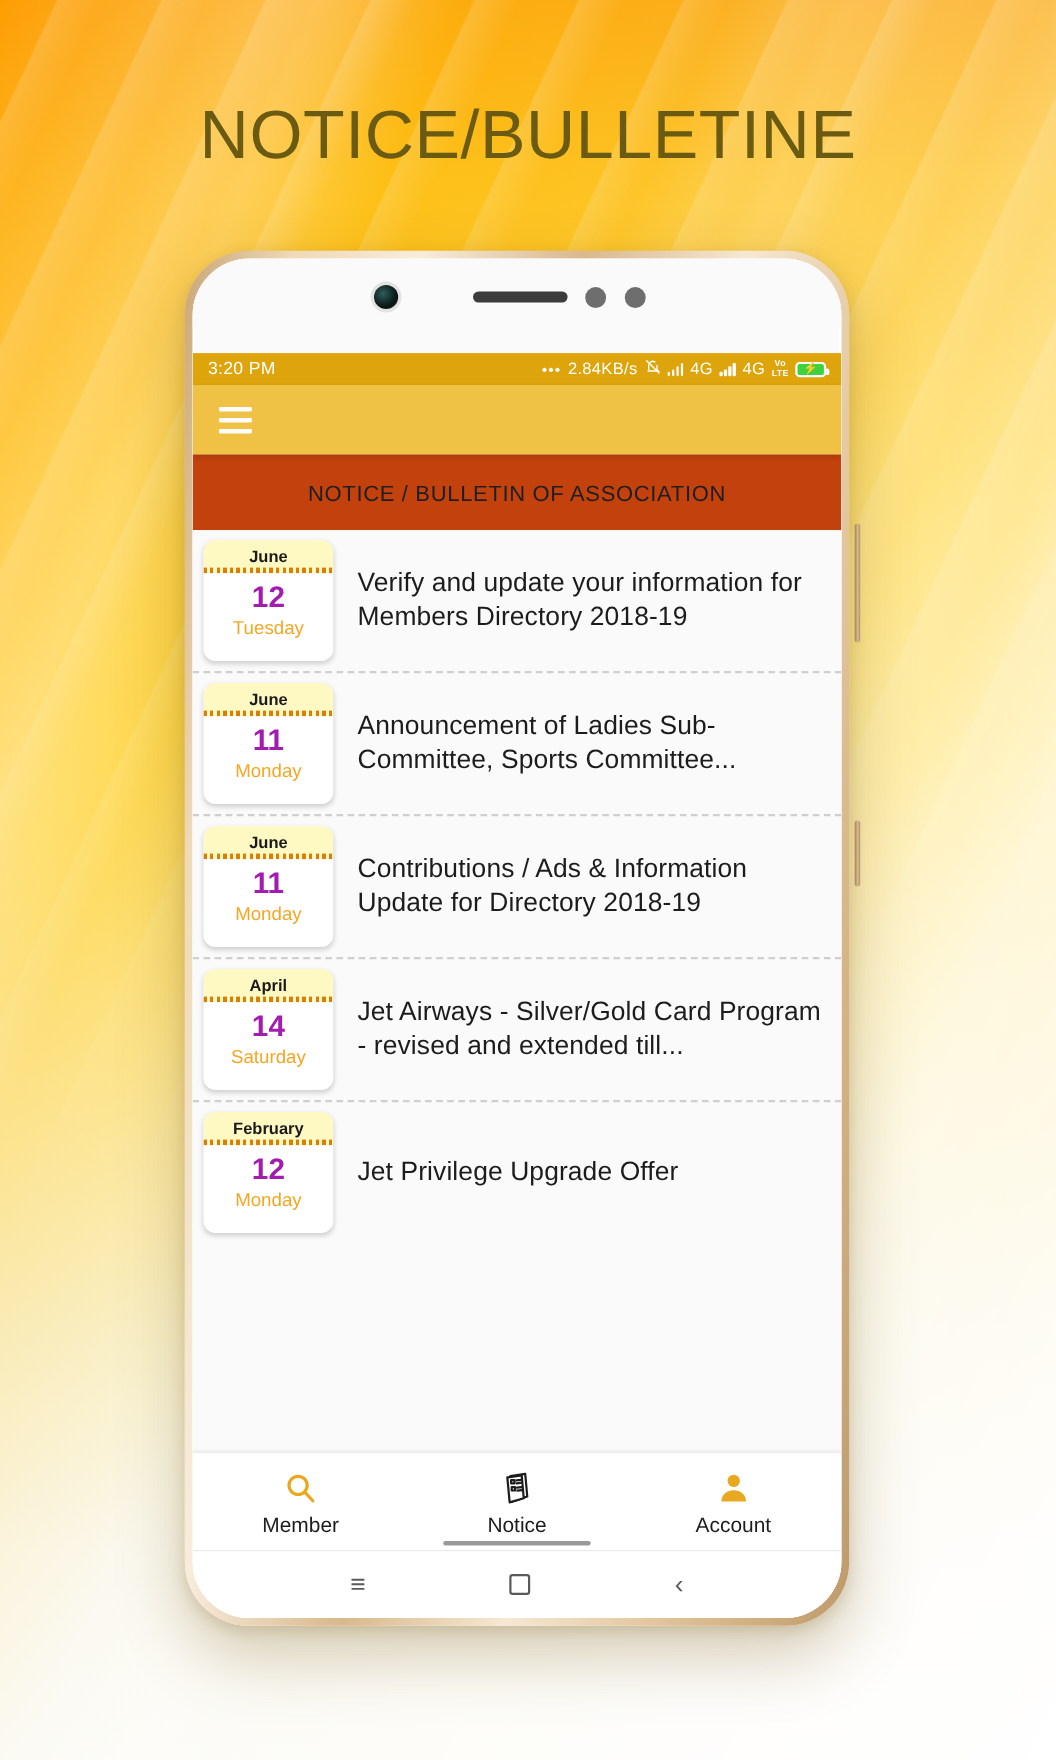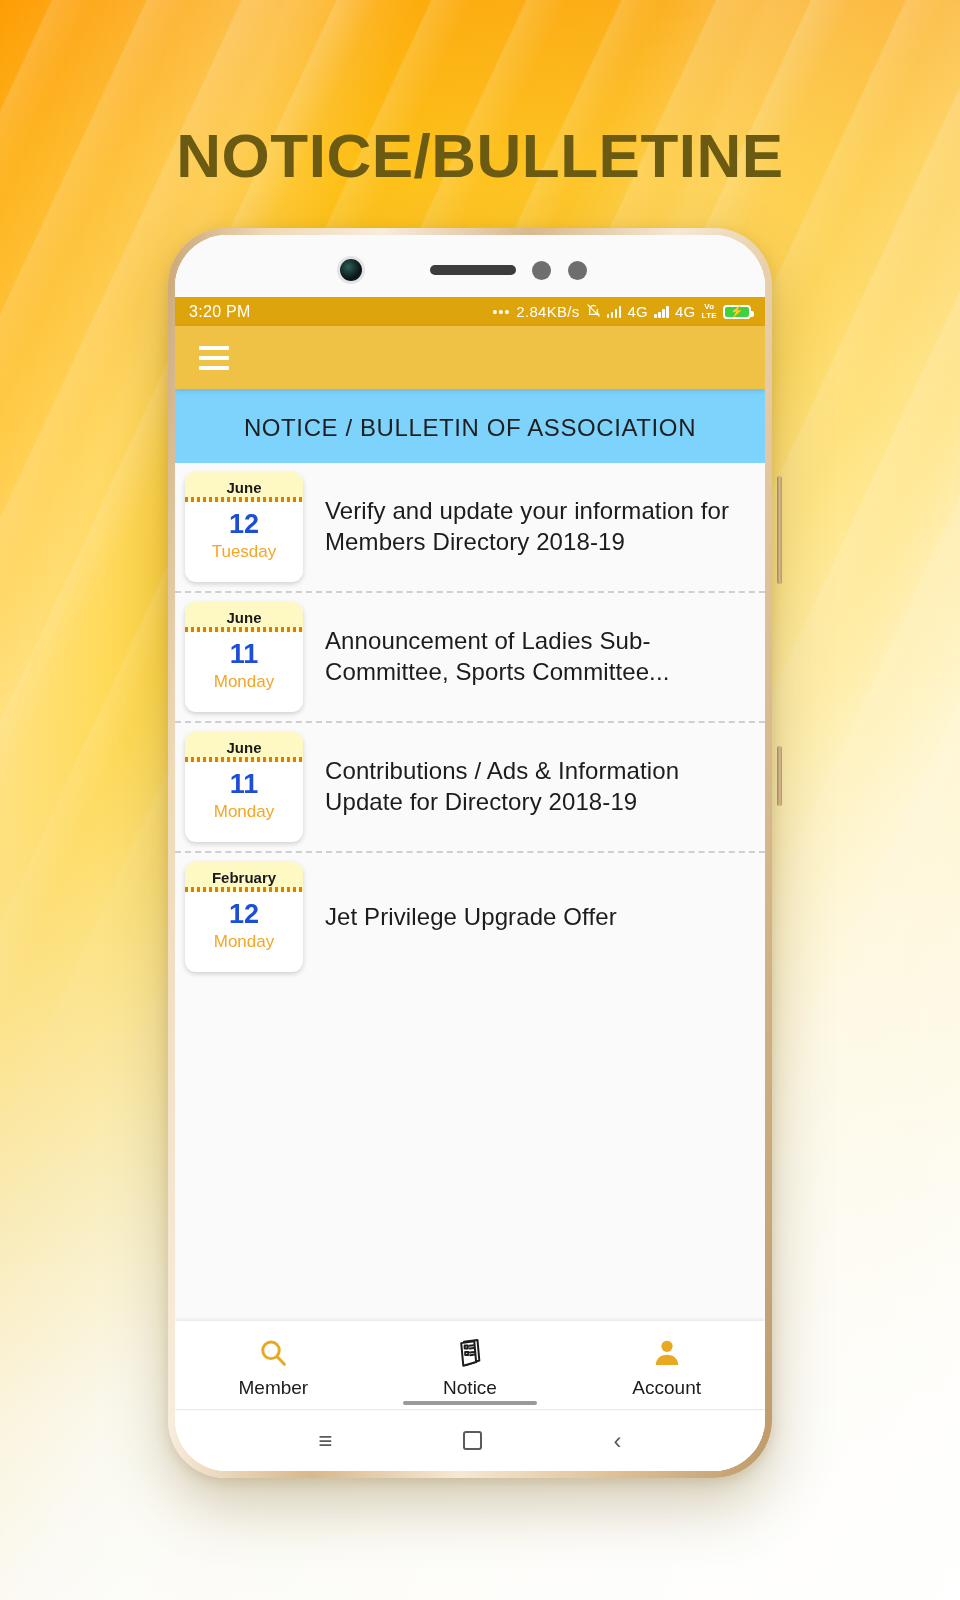--- a/index.html
+++ b/index.html
@@ -18,36 +18,36 @@
   .streaks { position:absolute; inset:0; pointer-events:none;
     background:repeating-linear-gradient(115deg,
       rgba(255,255,255,0.00) 0px, rgba(255,255,255,0.00) 46px,
       rgba(255,255,255,0.16) 48px, rgba(255,255,255,0.00) 86px);
     mask-image:linear-gradient(180deg, rgba(0,0,0,1) 0%, rgba(0,0,0,0.8) 35%, rgba(0,0,0,0.12) 70%, rgba(0,0,0,0) 90%);
     -webkit-mask-image:linear-gradient(180deg, rgba(0,0,0,1) 0%, rgba(0,0,0,0.8) 35%, rgba(0,0,0,0.12) 70%, rgba(0,0,0,0) 90%);
   }
 
   .page-title {
     position:absolute; top:88px; left:0; width:100%; text-align:center;
-    font-size:62px; font-weight:700; letter-spacing:0.5px;
-    color:#6B5A12; font-family:"Liberation Sans", sans-serif;margin-top:32px;
+    font-size:62px; font-weight:400; letter-spacing:0.5px;
+    color:#6B5A12; font-family:"Liberation Sans", sans-serif;
   }
 
   
   .phone {
     position:absolute; left:168px; top:228px; width:604px; height:1250px;
     border-radius:58px; padding:7px;
     background:linear-gradient(100deg,#C9A678 0%,#EFD9B6 12%,#F8ECDC 26%,#D9B88C 44%,#F6E8D3 62%,#E0C298 80%,#BE9A6A 100%);
     box-shadow:0 26px 60px rgba(120,90,20,0.30), 0 4px 14px rgba(120,90,20,0.18);
   }
   .phone-inner {
     width:100%; height:100%; border-radius:52px; background:#FAFAFA;
     box-shadow:inset 0 0 0 2px rgba(255,255,255,0.9);
     overflow:hidden; position:relative;
-    display:flex; flex-direction:column;
+    display:flex; flex-direction:column;gap:24px;
   }
   .btn-vol, .btn-pow {
     position:absolute; right:-10px; width:5px; border-radius:3px;
     background:linear-gradient(90deg,#9E8258,#D7BA8E 55%,#B29267);
   }
   .btn-vol { top:248px; height:108px; }
   .btn-pow { top:518px; height:60px; }
 
   .bezel-top { height:62px; flex:0 0 62px; position:relative; background:#FAFAFA; }
   .cam {
@@ -84,36 +84,36 @@
   }
   .batt:after { content:""; position:absolute; right:-5px; top:4px; width:3px; height:6px; background:#FFF; border-radius:0 2px 2px 0; }
   .bolt { font-size:11px; color:#FFFFFF; line-height:1; }
 
   .appbar { flex:0 0 63px; background:#EFC245; display:flex; align-items:center; padding-left:24px;
             box-shadow:0 2px 5px rgba(0,0,0,0.13); position:relative; z-index:3; }
   .hamburger { width:30px; display:flex; flex-direction:column; gap:6px; cursor:pointer; }
   .hamburger span { display:block; height:4px; background:#FFFFFF; border-radius:1px; }
 
   .screen-title { flex:0 0 auto; text-align:center; padding:25px 0 21px;
-                  font-size:24px; letter-spacing:0.6px; color:#1F1F1F; background:#7dd3fc; }
+                  font-size:20px; letter-spacing:0.6px; color:#1F1F1F; background:#c2410c; }
 
   .list { flex:1; overflow:hidden; background:#FAFAFA; position:relative; }
   .row { display:flex; align-items:center; padding:9px 18px 9px 10px; min-height:128px;
          border-bottom:2px dashed #CFCFCF; }
   .row:last-child { border-bottom:none; }
 
   .cal { flex:0 0 118px; width:118px; border-radius:11px; background:#FFFFFF;
          box-shadow:0 2px 5px rgba(0,0,0,0.17); overflow:hidden; margin-right:22px; }
   .cal-head { background:#fef9c3; color:#1A1A1A; font-size:15px; font-weight:700;
               text-align:center; padding:7px 0 6px; position:relative; }
   .cal-head:after {
     content:""; position:absolute; left:0; right:0; bottom:0; height:5px;
     background-image:repeating-linear-gradient(90deg, #D97F07 0 3px, rgba(0,0,0,0) 3px 6px);
   }
-  .cal-day { text-align:center; font-size:27px; font-weight:700; color:#1d4ed8; padding:7px 0 2px; }
+  .cal-day { text-align:center; font-size:27px; font-weight:700; color:#a21caf; padding:7px 0 2px; }
   .cal-wd { text-align:center; font-size:17px; color:#F5A623; padding-bottom:20px; }
 
   .row-text { flex:1; font-size:24px; line-height:1.28; color:#1C1C1C; letter-spacing:0.1px; }
 
   .bottomnav { flex:0 0 88px; background:#FFFFFF; display:flex; align-items:stretch;
                box-shadow:0 -1px 4px rgba(0,0,0,0.10); position:relative; z-index:2; }
   .navitem { flex:1; display:flex; flex-direction:column; align-items:center; justify-content:center;
              gap:7px; position:relative; padding-top:4px; cursor:pointer; }
   .navitem .lbl { font-size:19px; color:#1C1C1C; }
   .navitem.active:after { content:""; position:absolute; left:16%; right:16%; bottom:4px; height:4px;
@@ -213,20 +213,28 @@
 
         <div class="row">
           <div class="cal">
             <div class="cal-head">June</div>
             <div class="cal-day">11</div>
             <div class="cal-wd">Monday</div>
           </div>
           <div class="row-text">Contributions / Ads &amp; Information Update for Directory 2018-19</div>
         </div>
 
+        <div class="row">
+          <div class="cal">
+            <div class="cal-head">April</div>
+            <div class="cal-day">14</div>
+            <div class="cal-wd">Saturday</div>
+          </div>
+          <div class="row-text">Jet Airways - Silver/Gold Card Program - revised and extended till...</div>
+        </div>
 
 
         <div class="row">
           <div class="cal">
             <div class="cal-head">February</div>
             <div class="cal-day">12</div>
             <div class="cal-wd">Monday</div>
           </div>
           <div class="row-text">Jet Privilege Upgrade Offer</div>
         </div>

